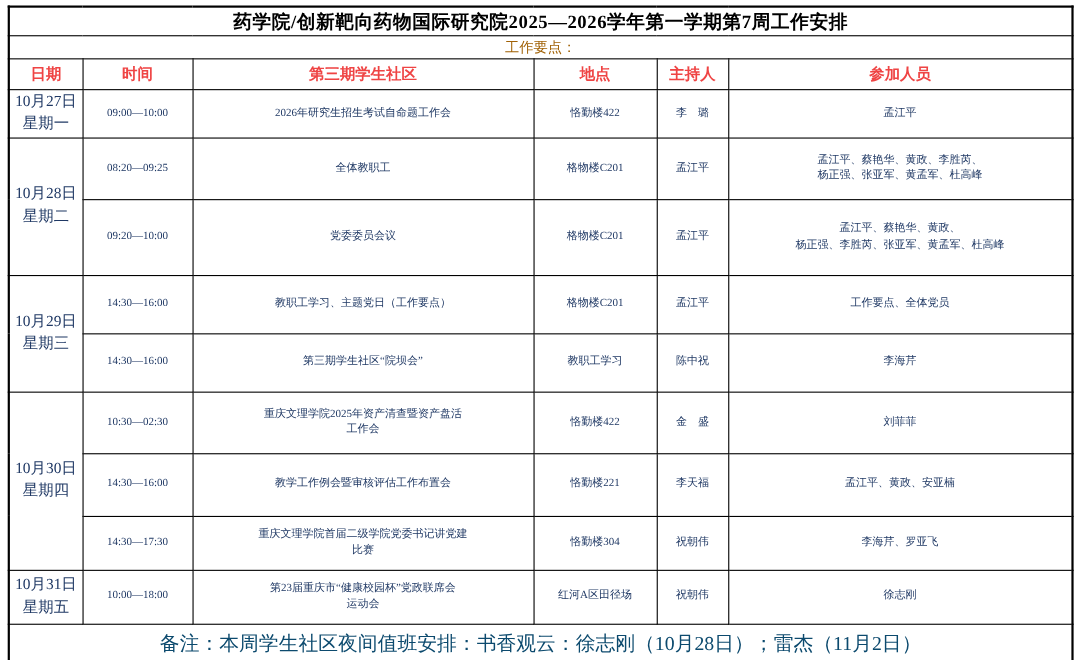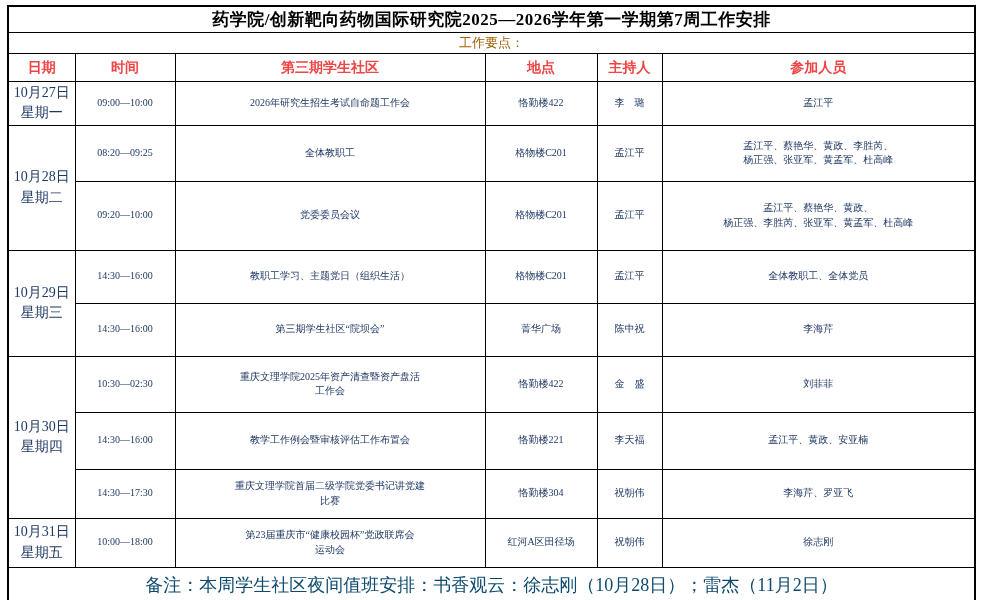--- a/index.html
+++ b/index.html
@@ -121,29 +121,29 @@
       <td class="body-cell">格物楼C201</td>
       <td class="body-cell">孟江平</td>
       <td class="body-cell">孟江平、蔡艳华、黄政、
 杨正强、李胜芮、张亚军、黄孟军、杜高峰</td>
     </tr>
 
     <tr style="height:53px">
       <td class="body-cell date-cell" rowspan="2">10月29日
 星期三</td>
       <td class="body-cell">14:30—16:00</td>
-      <td class="body-cell">教职工学习、主题党日（组织生活）</td>
+      <td class="body-cell">教职工学习、主题党日（工作要点）</td>
       <td class="body-cell">格物楼C201</td>
       <td class="body-cell">孟江平</td>
-      <td class="body-cell">全体教职工、全体党员</td>
+      <td class="body-cell">工作要点、全体党员</td>
     </tr>
     <tr style="height:53px">
       <td class="body-cell">14:30—16:00</td>
       <td class="body-cell">第三期学生社区“院坝会”</td>
-      <td class="body-cell">菁华广场</td>
+      <td class="body-cell">教职工学习</td>
       <td class="body-cell">陈中祝</td>
       <td class="body-cell">李海芹</td>
     </tr>
 
     <tr style="height:56px">
       <td class="body-cell date-cell" rowspan="3">10月30日
 星期四</td>
       <td class="body-cell">10:30—02:30</td>
       <td class="body-cell">重庆文理学院2025年资产清查暨资产盘活
 工作会</td>

